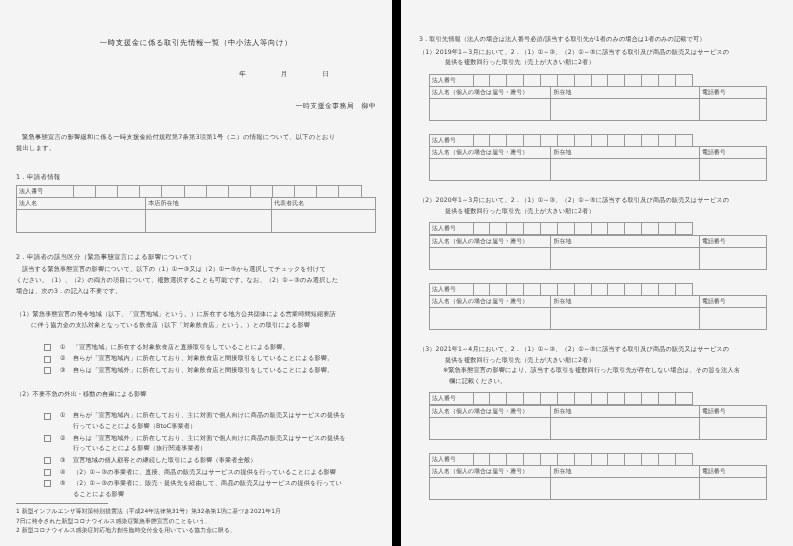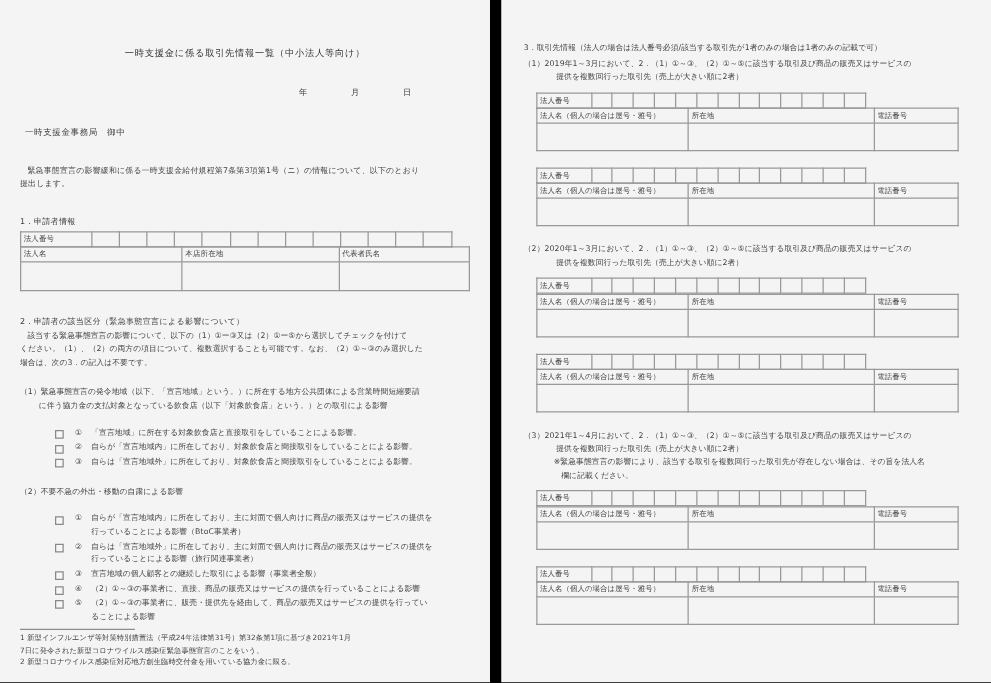--- a/index.html
+++ b/index.html
@@ -12,21 +12,21 @@
   .gutter{width:9px;background:#000;height:546px;flex:0 0 9px;}
   .page.right{width:392px;padding:14px 14px 8px 18px;}
 
   
   .page{filter:contrast(0.93);}
 
   .title{font-size:7.4px;text-align:center;letter-spacing:0.6px;margin:16px 0 0 0;
          color:#2f2f2f;}
   .dateline{display:flex;justify-content:flex-end;gap:34px;font-size:6.6px;
             margin:22px 46px 0 0;letter-spacing:1px;color:#3a3a3a;}
-  .addressee{font-size:6.8px;margin:22px 0 0 4px;letter-spacing:0.5px;}
+  .addressee{font-size:6.8px;margin:22px 0 0 4px;letter-spacing:0.5px;text-align:right;}
   .lead{font-size:6.3px;line-height:1.75;margin:20px 0 0 0;letter-spacing:0.2px;
         text-align:justify;}
   .lead .ind{display:block;text-indent:6px;}
 
   .sec-head{font-size:6.4px;margin:20px 0 2px 0;letter-spacing:0.3px;}
   .para{font-size:6.2px;line-height:1.72;margin:0;letter-spacing:0.1px;text-align:justify;}
   .sub{font-size:6.2px;line-height:1.72;margin:13px 0 0 0;letter-spacing:0.1px;}
   .sub .hang{display:block;padding-left:15px;text-indent:-15px;}
   .sub .cont{display:block;padding-left:15px;}
 

